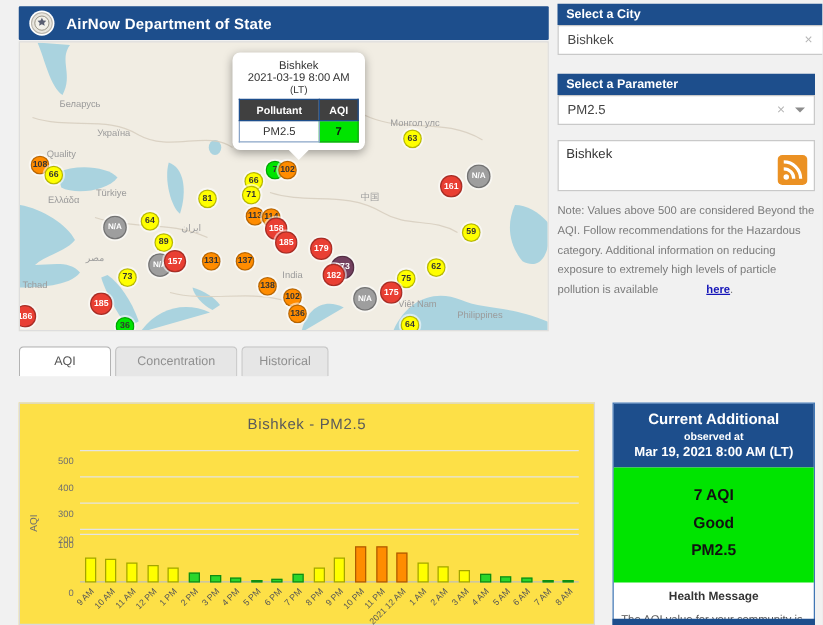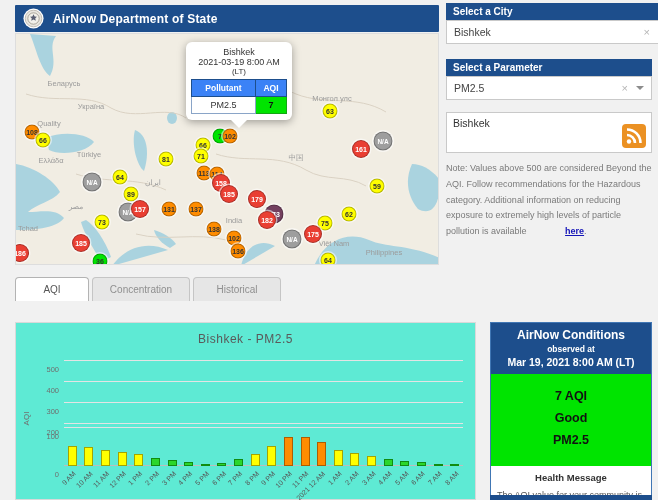--- a/index.html
+++ b/index.html
@@ -27,38 +27,38 @@
   .lvl-na     { background:#9e9e9e; color:#fff; width:19px; height:19px; font-size:6.5px; }
 
   
   .popup { position:absolute; left:170px; top:8px; width:106px; background:#fff; border-radius:6px;
            box-shadow:0 2px 8px rgba(0,0,0,.35); padding:5px 5px 6px; z-index:5; text-align:center; }
   .popup:after { content:""; position:absolute; left:50%; bottom:-8px; margin-left:-8px; border:8px solid transparent; border-top-color:#fff; border-bottom:none; }
   .popup .pcity { font-size:9px; color:#333; }
   .popup .pdate { font-size:9px; color:#333; }
   .popup .ptz   { font-size:8px; color:#333; margin-bottom:3px; }
   .popup table { width:100%; border-collapse:collapse; }
-  .popup th { background:#3b82f6; color:#fff; font-size:8.5px; padding:3px 2px; border:1px solid #1d4e8c; }
+  .popup th { background:#404040; color:#fff; font-size:8.5px; padding:3px 2px; border:1px solid #1d4e8c; }
   .popup td { font-size:9px; padding:3px 2px; }
   .popup td.poll { border:1px solid #8aa5c8; color:#333; background:#fff; }
   .popup td.aqi  { border:1px solid #14a614; background:#00e400; font-weight:bold; color:#111; }
 
   
   .tabs { position:absolute; left:15px; top:277px; height:24px; display:flex; gap:3px; }
   .tab { height:24px; display:flex; align-items:center; justify-content:center; font-size:10px;
          border:1px solid #c5c5c5; border-bottom:none; border-radius:4px 4px 0 0; background:#e6e6e6; color:#8f8f8f; cursor:pointer; }
   .tab.active { background:#fff; color:#555; border-color:#b3b3b3; }
-  .tab.t1 { width:74px; } .tab.t2 { width:98px; } .tab.t3 { width:88px; }
+  .tab.t1 { width:74px; } .tab.t2 { width:98px; } .tab.t3 { width:70px; }
 
   .learn { position:absolute; left:15px; top:306px; font-size:10px; color:#333; }
   a.lnk { color:#1414b8; text-decoration:underline; cursor:pointer;padding-left:36px; }
   a.lnk.b { font-weight:bold; }
 
   
-  .chart-card { position:absolute; left:15px; top:322px; width:461px; height:178px; background:#5eead4; border:1px solid #d9d9d9; }
+  .chart-card { position:absolute; left:15px; top:322px; width:461px; height:178px; background:#fde047; border:1px solid #d9d9d9; }
   .chart-title { text-align:center; margin-top:9px; font-size:12px; color:#5a5a5a; letter-spacing:.5px; }
   .plot { position:absolute; left:48px; right:12px; top:38px; height:105px; }
   .gline { position:absolute; left:0; right:0; height:1px; background:#e4e4e4; }
   .gline.zero { background:#bdbdbd; }
   .ytick { position:absolute; right:100%; margin-right:5px; transform:translateY(50%); font-size:7.5px; color:#6f6f6f; }
   .ylab { position:absolute; left:-44px; top:50%; transform:rotate(-90deg); font-size:8px; color:#6f6f6f; }
   .bars { position:absolute; left:0; right:0; bottom:0; top:0; display:flex; align-items:flex-end; justify-content:space-around; }
   .slot { position:relative; flex:1; display:flex; justify-content:center; align-items:flex-end; height:100%; }
   .bar { width:9px; border:1px solid rgba(90,90,0,.55); }
   .bar.c-green { background:#2bd62b; border-color:rgba(0,90,0,.6); }
@@ -362,21 +362,21 @@
       <circle cx="7" cy="17.5" r="2.2" fill="#fff"></circle>
       <path d="M5 11 a8 8 0 0 1 8 8" stroke="#fff" stroke-width="2.6" fill="none"></path>
       <path d="M5 5.5 a13.5 13.5 0 0 1 13.5 13.5" stroke="#fff" stroke-width="2.6" fill="none"></path>
     </svg>
   </div>
 
   <div class="note"><span>Note: Values above 500 are considered Beyond the AQI. Follow recommendations for the Hazardous category. Additional information on reducing exposure to extremely high levels of particle pollution is available </span><a class="lnk b">here</a><span>.</span></div>
 
   <div class="cc">
     <div class="cc-hdr">
-      <div class="l1">AirNow Conditions</div>
+      <div class="l1">Current Additional</div>
       <div class="l2">observed at</div>
       <div class="l3">Mar 19, 2021 8:00 AM (LT)</div>
     </div>
     <div class="cc-green">
       <div>7 AQI</div>
       <div>Good</div>
       <div>PM2.5</div>
     </div>
     <div class="cc-health">
       <div class="ht">Health Message</div>

